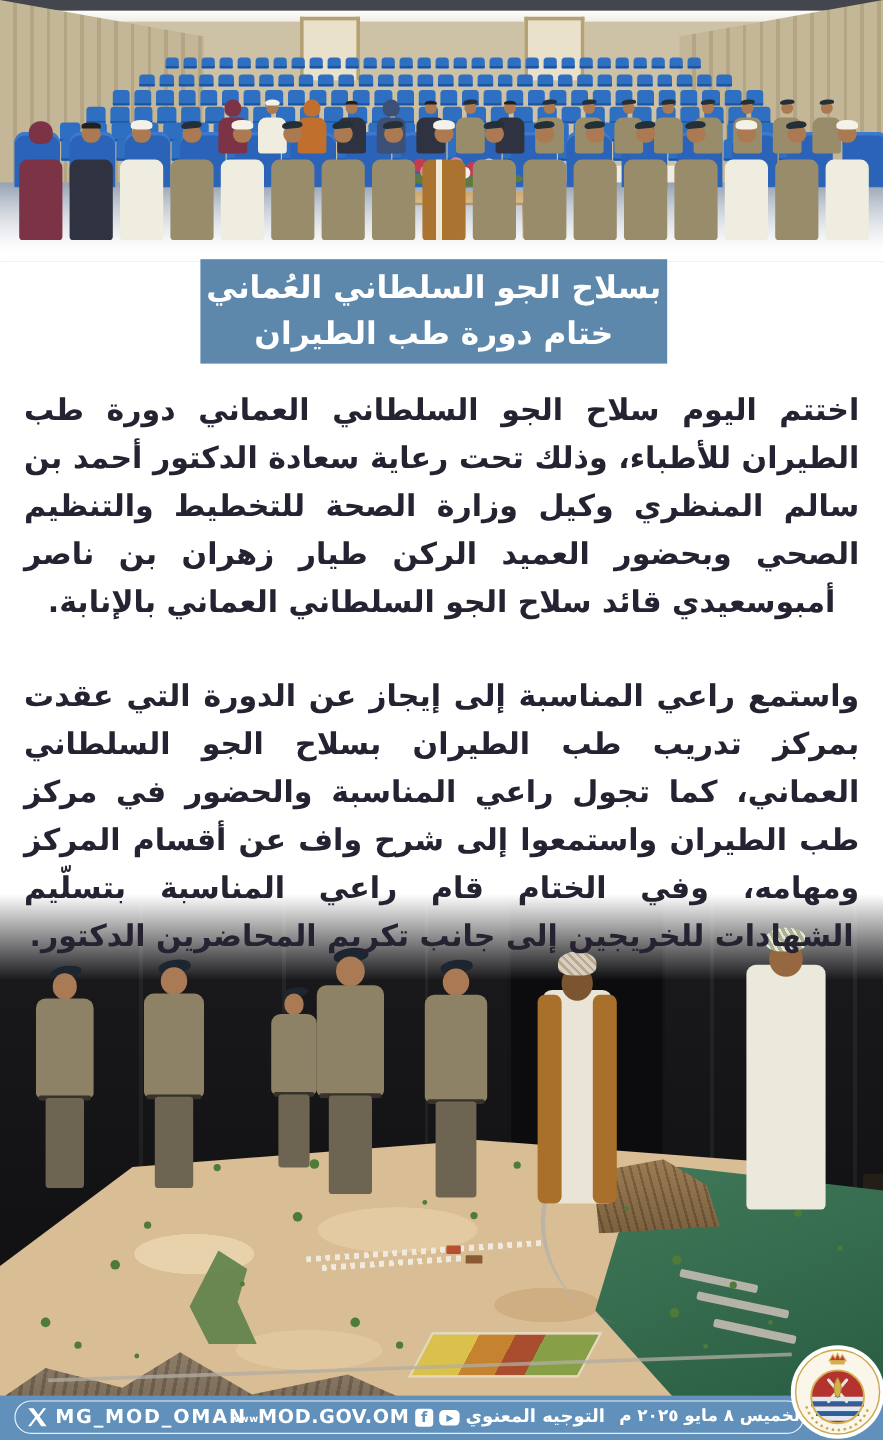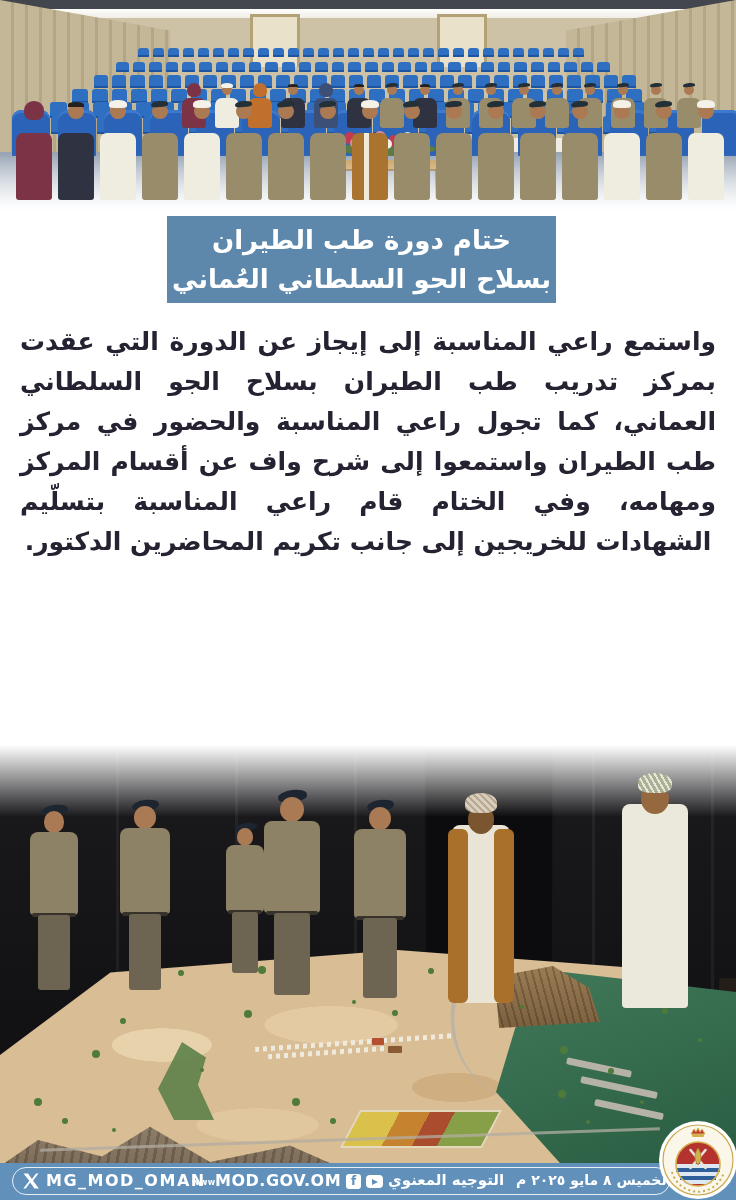--- a/index.html
+++ b/index.html
@@ -514,25 +514,26 @@
         <i style="background: rgb(243, 240, 234); left: 66px; top: 2px; width: 11px; height: 11px;"></i>
         <i style="background: rgb(196, 59, 79); left: 80px; top: 6px; width: 12px; height: 12px;"></i>
         <i style="background: rgb(217, 138, 154); left: 14px; top: 8px; width: 10px; height: 10px;"></i>
         <i style="background: rgb(243, 240, 234); left: 46px; top: 9px; width: 10px; height: 10px;"></i>
         <i style="background: rgb(194, 59, 74); left: 70px; top: 9px; width: 10px; height: 10px;"></i>
       </div>
     <div class="aud-fade"></div>
   </div>
 
   <div class="title-banner">
+    <div>بسلاح الجو السلطاني العُماني</div>
     <div>ختام دورة طب الطيران</div>
-    <div>بسلاح الجو السلطاني العُماني</div>
   </div>
 
   <div class="article">
+    <p class="p1">اختتم اليوم سلاح الجو السلطاني العماني دورة طب الطيران للأطباء، وذلك تحت رعاية سعادة الدكتور أحمد بن سالم المنظري وكيل وزارة الصحة للتخطيط والتنظيم الصحي وبحضور العميد الركن طيار زهران بن ناصر أمبوسعيدي قائد سلاح الجو السلطاني العماني بالإنابة.</p>
     <p class="p2">واستمع راعي المناسبة إلى إيجاز عن الدورة التي عقدت بمركز تدريب طب الطيران بسلاح الجو السلطاني العماني، كما تجول راعي المناسبة والحضور في مركز طب الطيران واستمعوا إلى شرح واف عن أقسام المركز ومهامه، وفي الختام قام راعي المناسبة بتسلّيم الشهادات للخريجين إلى جانب تكريم المحاضرين الدكتور.</p>
   </div>
 
   <div class="photo-bottom">
     <div class="bp-seams"></div>
     <div class="bp-door"></div>
     <div class="bp-sign"></div>
     <div id="bottomFigs">
         <div class="bfig" style="left: 28px; top: 60px; width: 52px; height: 185px; z-index: 2;">
           <div class="beret" style="left: 13.6px; top: 0px; width: 25.8px; height: 10.4px; transform: rotate(-8deg);"></div>

